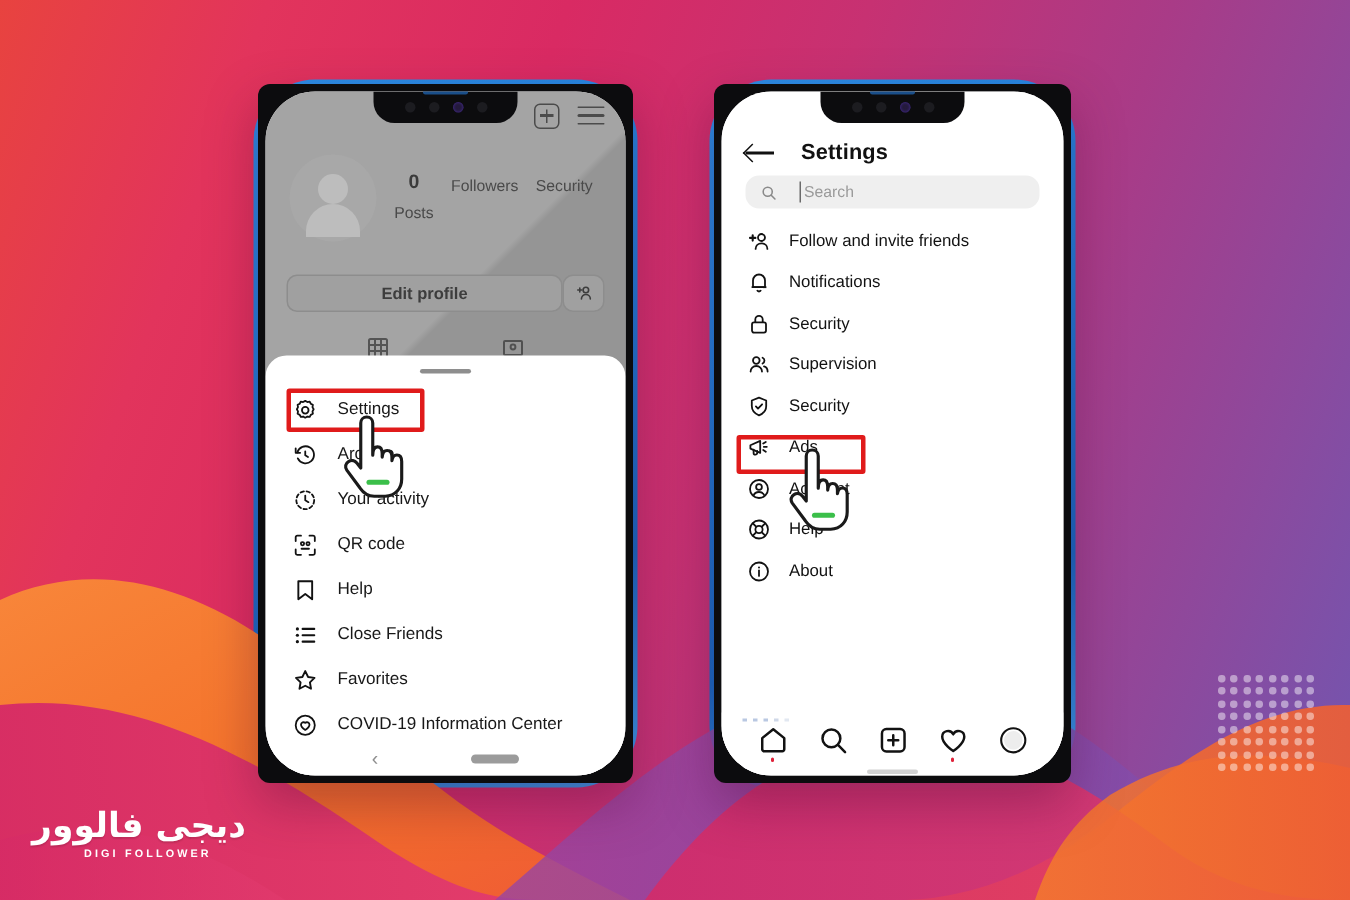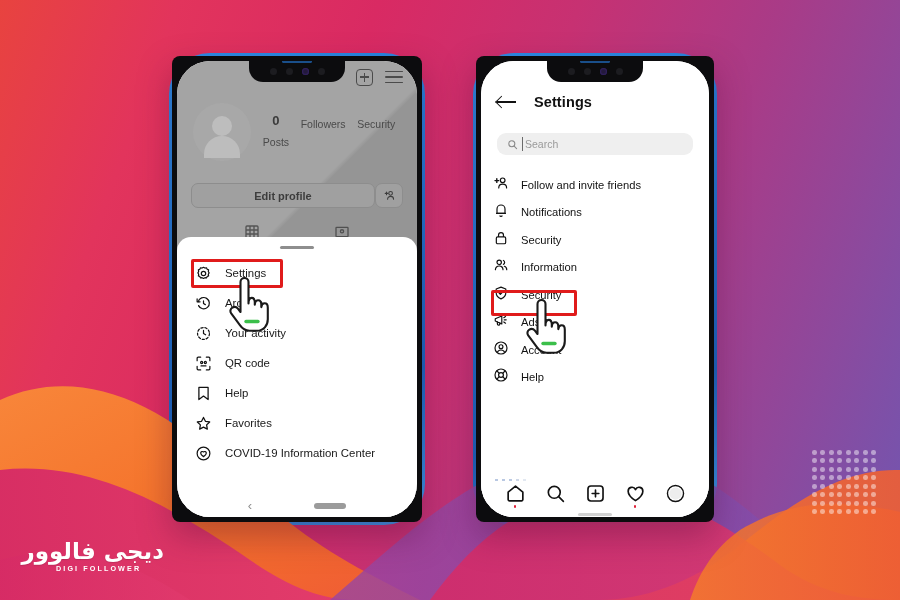--- a/index.html
+++ b/index.html
@@ -218,33 +218,33 @@
     content:""; position:absolute; left:0; top:50%; width:19px; height:1.9px;
     background:#111; margin-top:-.95px;
   }
   .st-back::after{
     content:""; position:absolute; left:0; top:50%;
     width:8px; height:8px; border-left:1.9px solid #111; border-bottom:1.9px solid #111;
     transform:translateY(-50%) rotate(45deg);
   }
   .st-title { font-size:14.5px; font-weight:700; letter-spacing:.1px; }
   .st-search {
-    margin:20px 16px 0 16px; height:22px; border-radius:9px;
-    background:#efefef; display:flex; align-items:center; gap:7px;
+    margin:4px 16px 0 16px; height:22px; border-radius:9px;
+    background:#efefef; display:flex; align-items:center; gap:18px;
     padding:0 10px;
   }
   .st-search .ph { font-size:10.5px; color:#9a9a9a; position:relative; }
   .st-search .ph::before{
     content:""; position:absolute; left:-3px; top:-1px; bottom:-1px;
     width:1px; background:#6b6b6b;
   }
   .st-list { padding-top:8px; }
   .st-row {
-    display:flex; align-items:flex-end; gap:12px;
-    height:27.5px; padding:0 12px;
+    display:flex; align-items:center; gap:12px;
+    height:27.5px; padding:0 17px;
     font-size:11.2px; color:#121212;
     position:relative;
   }
   .st-row .sico { width:16px; height:16px; flex:none; }
   .st-row .sico svg { display:block; width:16px; height:16px; }
 
   
   .redbox {
     position:absolute;
     border:3px solid #e01b1b;
@@ -497,20 +497,31 @@
 
         <div class="menu-row">
           <span class="mico">
             <svg viewBox="0 0 24 24" fill="none" stroke="#121212" stroke-width="1.8" stroke-linejoin="round">
               <path d="M5.5 3.5h13v17l-6.5-4.9-6.5 4.9z"></path>
             </svg>
           </span>
           <span>Help</span>
         </div>
 
+        <div class="menu-row">
+          <span class="mico">
+            <svg viewBox="0 0 24 24" fill="none" stroke="#121212" stroke-width="1.9" stroke-linecap="round">
+              <path d="M9.5 6h11M9.5 12h11M9.5 18h11"></path>
+              <circle cx="4.6" cy="6" r="1.5" fill="#121212" stroke="none"></circle>
+              <circle cx="4.6" cy="12" r="1.5" fill="#121212" stroke="none"></circle>
+              <circle cx="4.6" cy="18" r="1.5" fill="#121212" stroke="none"></circle>
+            </svg>
+          </span>
+          <span>Close Friends</span>
+        </div>
 
         <div class="menu-row">
           <span class="mico">
             <svg viewBox="0 0 24 24" fill="none" stroke="#121212" stroke-width="1.8" stroke-linejoin="round">
               <path d="M12 3.4l2.7 5.5 6 .9-4.3 4.2 1 6-5.4-2.8-5.4 2.8 1-6L3.3 9.8l6-.9z"></path>
             </svg>
           </span>
           <span>Favorites</span>
         </div>
 
@@ -597,21 +608,21 @@
         </div>
 
         <div class="st-row">
           <span class="sico">
             <svg viewBox="0 0 24 24" fill="none" stroke="#121212" stroke-width="1.8" stroke-linecap="round" stroke-linejoin="round">
               <circle cx="9.3" cy="8" r="3.3"></circle>
                 <path d="M3.6 19c0-3.2 2.5-5.5 5.7-5.5s5.7 2.3 5.7 5.5"></path>
               <path d="M15.6 5.2a3.2 3.2 0 0 1 0 5.8M17 13.9c2.2.6 3.6 2.5 3.6 5.1"></path>
             </svg>
           </span>
-          <span>Information</span>
+          <span>Supervision</span>
         </div>
 
         <div class="st-row">
           <span class="sico">
             <svg viewBox="0 0 24 24" fill="none" stroke="#121212" stroke-width="1.8" stroke-linecap="round" stroke-linejoin="round">
               <path d="M12 3.2l7.2 2.8v5.6c0 4.4-3 7.6-7.2 9.2-4.2-1.6-7.2-4.8-7.2-9.2V6z"></path>
               <path d="M8.9 11.9l2.1 2.2 4.1-4.3"></path>
             </svg>
           </span>
           <span>Security</span>
@@ -643,20 +654,30 @@
           <span class="sico">
             <svg viewBox="0 0 24 24" fill="none" stroke="#121212" stroke-width="1.8">
               <circle cx="12" cy="12" r="9"></circle>
                 <circle cx="12" cy="12" r="3.6"></circle>
               <path d="M5.6 5.6l3.9 3.9M18.4 5.6l-3.9 3.9M5.6 18.4l3.9-3.9M18.4 18.4l-3.9-3.9"></path>
             </svg>
           </span>
           <span>Help</span>
         </div>
 
+        <div class="st-row">
+          <span class="sico">
+            <svg viewBox="0 0 24 24" fill="none" stroke="#121212" stroke-width="1.8" stroke-linecap="round">
+              <circle cx="12" cy="12" r="9"></circle>
+                <path d="M12 11v5.4"></path>
+                <circle cx="12" cy="7.9" r="1" fill="#121212" stroke="none"></circle>
+            </svg>
+          </span>
+          <span>About</span>
+        </div>
 
 
       </div>
 
       <div class="redbox" id="redbox2"></div>
     </div>
 
     <div class="ignav">
       <div class="ignav-dots">
         <i></i>

